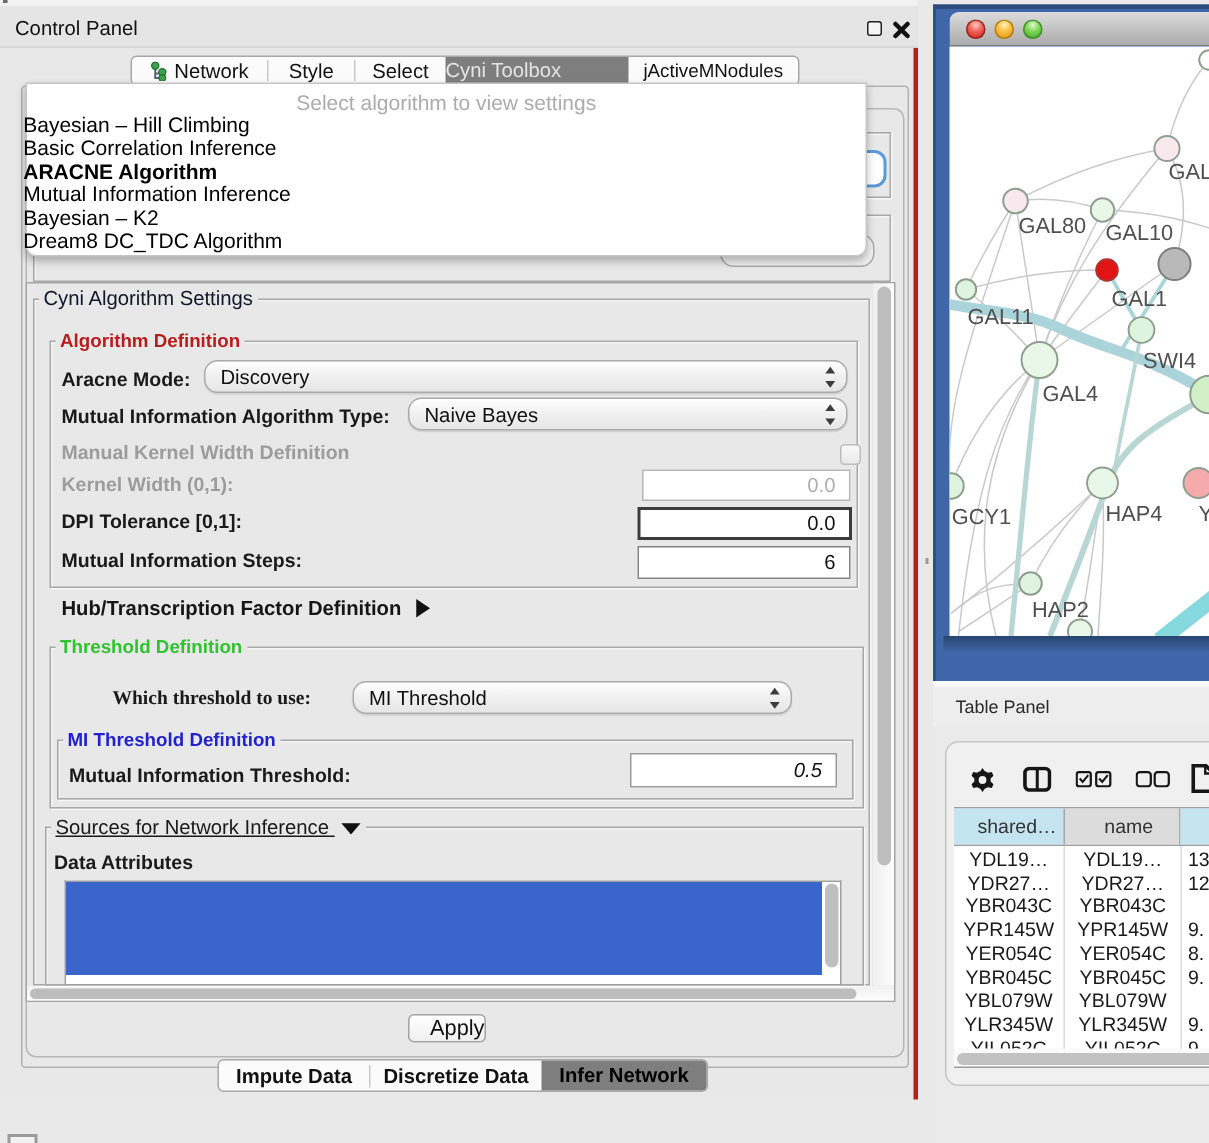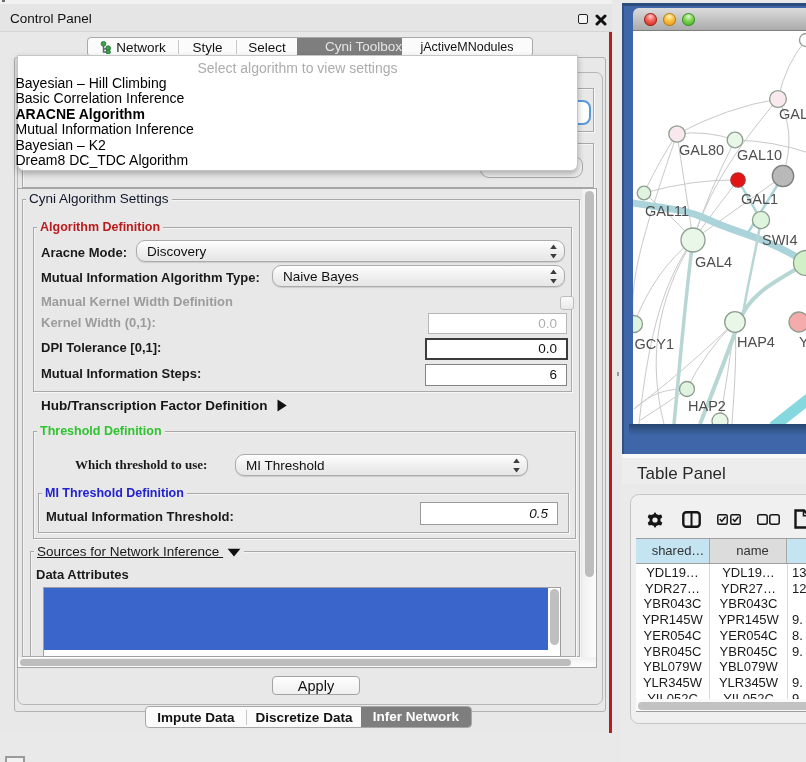--- a/index.html
+++ b/index.html
@@ -101,45 +101,45 @@
     <div class="etch" style="left:30px;top:551px;width:544px;height:104px;"></div>
     <div class="gtitle" style="left:34px;top:545px;color:#1a1a1a;text-decoration:underline;">Sources for Network Inference <svg style="position:relative;top:1px;margin-left:4px;" width="14" height="9" viewBox="0 0 14 9">
           <path d="M.6 .8 L13.4 .8 L7 8.4 Z" fill="#111"></path>
         </svg></div>
     <div class="lbl" style="left:36px;top:567px;">Data Attributes</div>
     <div class="abs" style="left:43px;top:587px;width:518px;height:63px;border:1px solid #9e9e9e;border-bottom:none;background:#fff;box-sizing:border-box;"></div>
     <div class="abs" style="left:44px;top:588px;width:504px;height:62px;background:#3a66cc;"></div>
     <div class="abs" style="left:550px;top:589px;width:9px;height:56px;background:#bfbfbf;border-radius:5px;"></div>
     <div class="abs" style="left:43px;top:650px;width:518px;height:7px;background:#fff;border:1px solid #9e9e9e;border-top:none;box-sizing:border-box;"></div>
 
-    <div class="abs" style="left:272px;top:676px;width:88px;height:19px;border:1px solid #a4a4a4;border-radius:4px;background:linear-gradient(#ffffff,#efefef);text-align:center;font-size:14.5px;color:#111;line-height:18px;box-sizing:border-box;">Apply</div>
+    <div class="abs" style="left:272px;top:676px;width:52px;height:19px;border:1px solid #a4a4a4;border-radius:4px;background:linear-gradient(#ffffff,#efefef);text-align:right;font-size:14.5px;color:#111;line-height:18px;box-sizing:border-box;">Apply</div>
 
     <div class="abs" style="left:87px;top:37px;width:444px;height:18px;background:#fbfbfb;border:1px solid #a8a8a8;border-radius:4px;display:flex;align-items:center;font-size:13.5px;color:#111;">
       <div style="width:90px;text-align:center;display:flex;align-items:center;justify-content:center;gap:3px;">
         <svg width="13" height="13" viewBox="0 0 13 13">
             <path d="M3.5 4 L3.5 11 L7 11 M3.5 8 L6 8" stroke="#5a6675" stroke-width="1.4" fill="none"></path>
             <circle cx="3.5" cy="2.8" r="2.4" fill="#3fa14c" stroke="#1c7030" stroke-width=".8"></circle>
             <circle cx="8.2" cy="7.2" r="2.4" fill="#3fa14c" stroke="#1c7030" stroke-width=".8"></circle>
             <circle cx="8.2" cy="11" r="2.2" fill="#3fa14c" stroke="#1c7030" stroke-width=".8"></circle>
           </svg>
         <span>Network</span>
         </div>
       <div style="width:1px;height:14px;background:#c9c9c9;"></div>
       <div style="width:57px;text-align:center;">Style</div>
       <div style="width:1px;height:14px;background:#c9c9c9;"></div>
       <div style="width:60px;text-align:center;">Select</div>
-      <div style="width:105px;height:18px;background:#7e7e7e;color:#e4e4e4;text-align:right;line-height:18px;font-size:13.5px;">Cyni Toolbox</div>
+      <div style="width:122px;height:18px;background:#7e7e7e;color:#e4e4e4;text-align:left;line-height:18px;font-size:13.5px;">Cyni Toolbox</div>
       <div style="flex:1;text-align:center;font-size:12.5px;">jActiveMNodules</div>
     </div>
 
     <div class="abs" style="left:145px;top:706px;width:327px;height:22px;background:#fbfbfb;border:1px solid #a8a8a8;border-radius:4px;display:flex;align-items:center;font-size:13.5px;font-weight:bold;color:#111;box-sizing:border-box;">
       <div style="width:100px;text-align:center;">Impute Data</div>
       <div style="width:1px;height:15px;background:#c9c9c9;"></div>
       <div style="width:114px;text-align:center;">Discretize Data</div>
-      <div style="width:110px;height:100%;background:#7e7e7e;color:#ffffff;text-align:center;line-height:20px;border-radius:0 3px 3px 0;">Infer Network</div>
+      <div style="width:110px;height:100%;background:#7e7e7e;color:#000000;text-align:center;line-height:20px;border-radius:0 3px 3px 0;">Infer Network</div>
     </div>
 
     <div class="abs" style="left:17px;top:55px;width:561px;height:116px;background:#fff;border:1px solid #c6c6c6;border-radius:0 0 7px 7px;box-shadow:0 3px 6px rgba(0,0,0,.28);box-sizing:border-box;">
       <div style="position:absolute;top:4px;left:0;width:100%;text-align:center;font-size:14px;color:#acacac;">Select algorithm to view settings</div>
       <div style="position:absolute;top:19px;left:-2.5px;font-size:14px;color:#000;white-space:nowrap;">
         <div style="position:absolute;top:0px;">Bayesian – Hill Climbing</div>
         <div style="position:absolute;top:15.4px;">Basic Correlation Inference</div>
         <div style="position:absolute;top:30.8px;font-weight:bold;">ARACNE Algorithm</div>
         <div style="position:absolute;top:46.2px;">Mutual Information Inference</div>
         <div style="position:absolute;top:61.6px;">Bayesian – K2</div>
@@ -227,21 +227,21 @@
         <text x="54" y="380">HAP2</text>
       </g>
     </g>
     </svg>
   </div>
 
   <div class="abs" style="left:617px;top:372px;width:2px;height:4px;background:#9a9a9a;"></div>
 
   <div class="abs" style="left:622px;top:454px;width:184px;height:4px;background:#f8f8f8;"></div>
   <div class="abs" style="left:622px;top:458px;width:184px;height:26px;background:#ededed;"></div>
-  <div class="abs" style="left:637px;top:464px;font-size:17px;color:#2a2a2a;">Table Panel</div>
+  <div class="abs" style="left:637px;top:464px;font-size:12px;color:#2a2a2a;">Table Panel</div>
   <div class="abs" style="left:622px;top:484px;width:184px;height:278px;background:#eaeaea;"></div>
 
   <div class="abs" style="left:630px;top:494px;width:180px;height:230px;background:#f0f0f0;border:1px solid #c6c6c6;border-radius:9px 0 0 9px;overflow:hidden;box-sizing:border-box;">
 
     <svg style="position:absolute;left:16px;top:17px;" width="16" height="16" viewBox="0 0 16 16">
         <path d="M8 0 L9.5 2.2 A6 6 0 0 1 11.6 3.1 L14.2 2.6 L15.3 5.2 L13.4 7 A6 6 0 0 1 13.4 9 L15.3 10.8 L14.2 13.4 L11.6 12.9 A6 6 0 0 1 9.5 13.8 L8 16 L6.5 13.8 A6 6 0 0 1 4.4 12.9 L1.8 13.4 L0.7 10.8 L2.6 9 A6 6 0 0 1 2.6 7 L0.7 5.2 L1.8 2.6 L4.4 3.1 A6 6 0 0 1 6.5 2.2 Z" fill="#161616"></path>
         <circle cx="8" cy="8" r="2.6" fill="#f0f0f0"></circle>
       </svg>
     <svg style="position:absolute;left:51px;top:16px;" width="19" height="17" viewBox="0 0 19 17">
         <rect x="1.3" y="1.3" width="16.4" height="14.4" rx="3" fill="none" stroke="#161616" stroke-width="2.4"></rect>

